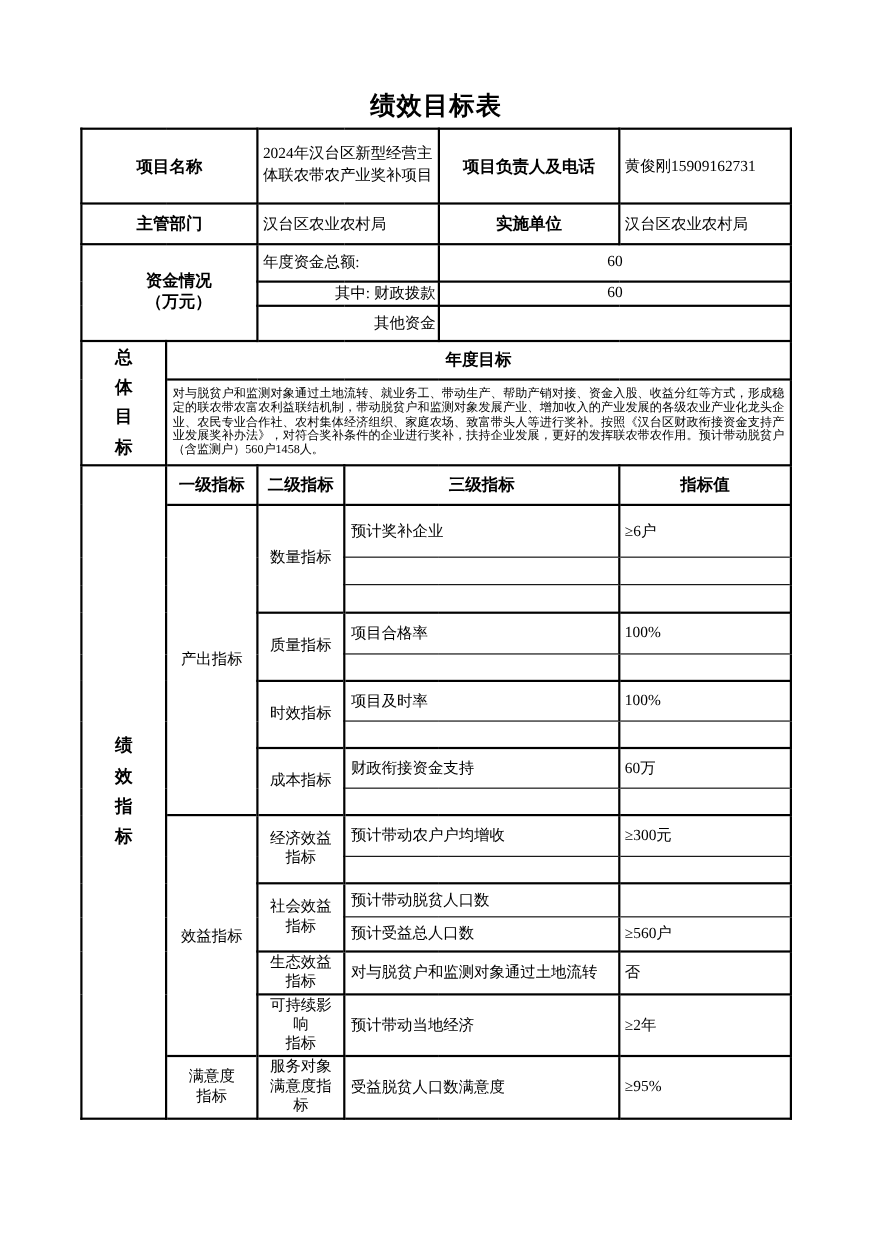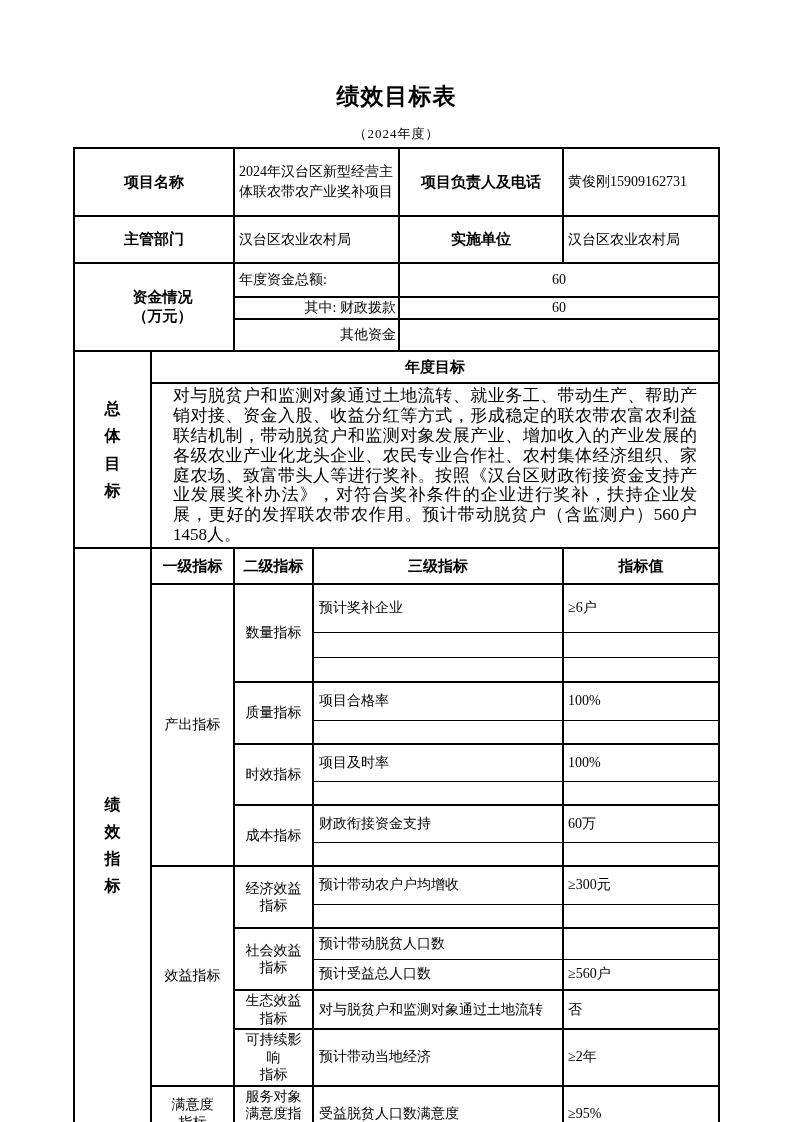--- a/index.html
+++ b/index.html
@@ -66,56 +66,55 @@
   .vtext {
     width: 1.1em;
     margin: 0 auto;
     word-break: break-all;
     font-weight: bold;
     font-size: 16px;
     line-height: 1.7;
     text-align: center;
   }
   .goal-text {
-    font-size: 17px;
+    font-size: 11px;
     line-height: 1.17;
     text-align: justify;
-    padding: 2px 21px;
+    padding: 2px 5px;
   }
   .ind-name { text-align: left; padding-left: 5px; }
   .ind-val  { text-align: left; }
   .sub-ind  { text-align: center; white-space: pre-line; line-height: 1.25; font-size: 14px; margin-left: 48px; }
 </style>
 </head>
 <body>
 
 <div class="page">
 
   <h1 class="doc-title">绩效目标表</h1>
-  <div class="doc-subtitle">（2024年度）</div>
 
   <table class="main">
     <colgroup>
       <col style="width:77px">
         <col style="width:83px">
         <col style="width:79px">
       <col style="width:86px">
         <col style="width:164px">
         <col style="width:156px">
     </colgroup>
 
     <tbody>
         <tr style="height:68px">
       <td colspan="2" class="lbl">项目名称</td>
       <td colspan="2" class="cell-left wrap-text">2024年汉台区新型经营主体联农带农产业奖补项目</td>
       <td class="lbl">项目负责人及电话</td>
       <td class="cell-left">黄俊刚15909162731</td>
     </tr>
 
-    <tr style="height:47px">
+    <tr style="height:37px">
       <td colspan="2" class="lbl">主管部门</td>
       <td colspan="2" class="cell-left">汉台区农业农村局</td>
       <td class="lbl">实施单位</td>
       <td class="cell-left">汉台区农业农村局</td>
     </tr>
 
     <tr style="height:34px">
       <td colspan="2" rowspan="3" class="lbl two-line">资金情况
 （万元）</td>
       <td colspan="2" class="cell-left">年度资金总额:</td>

